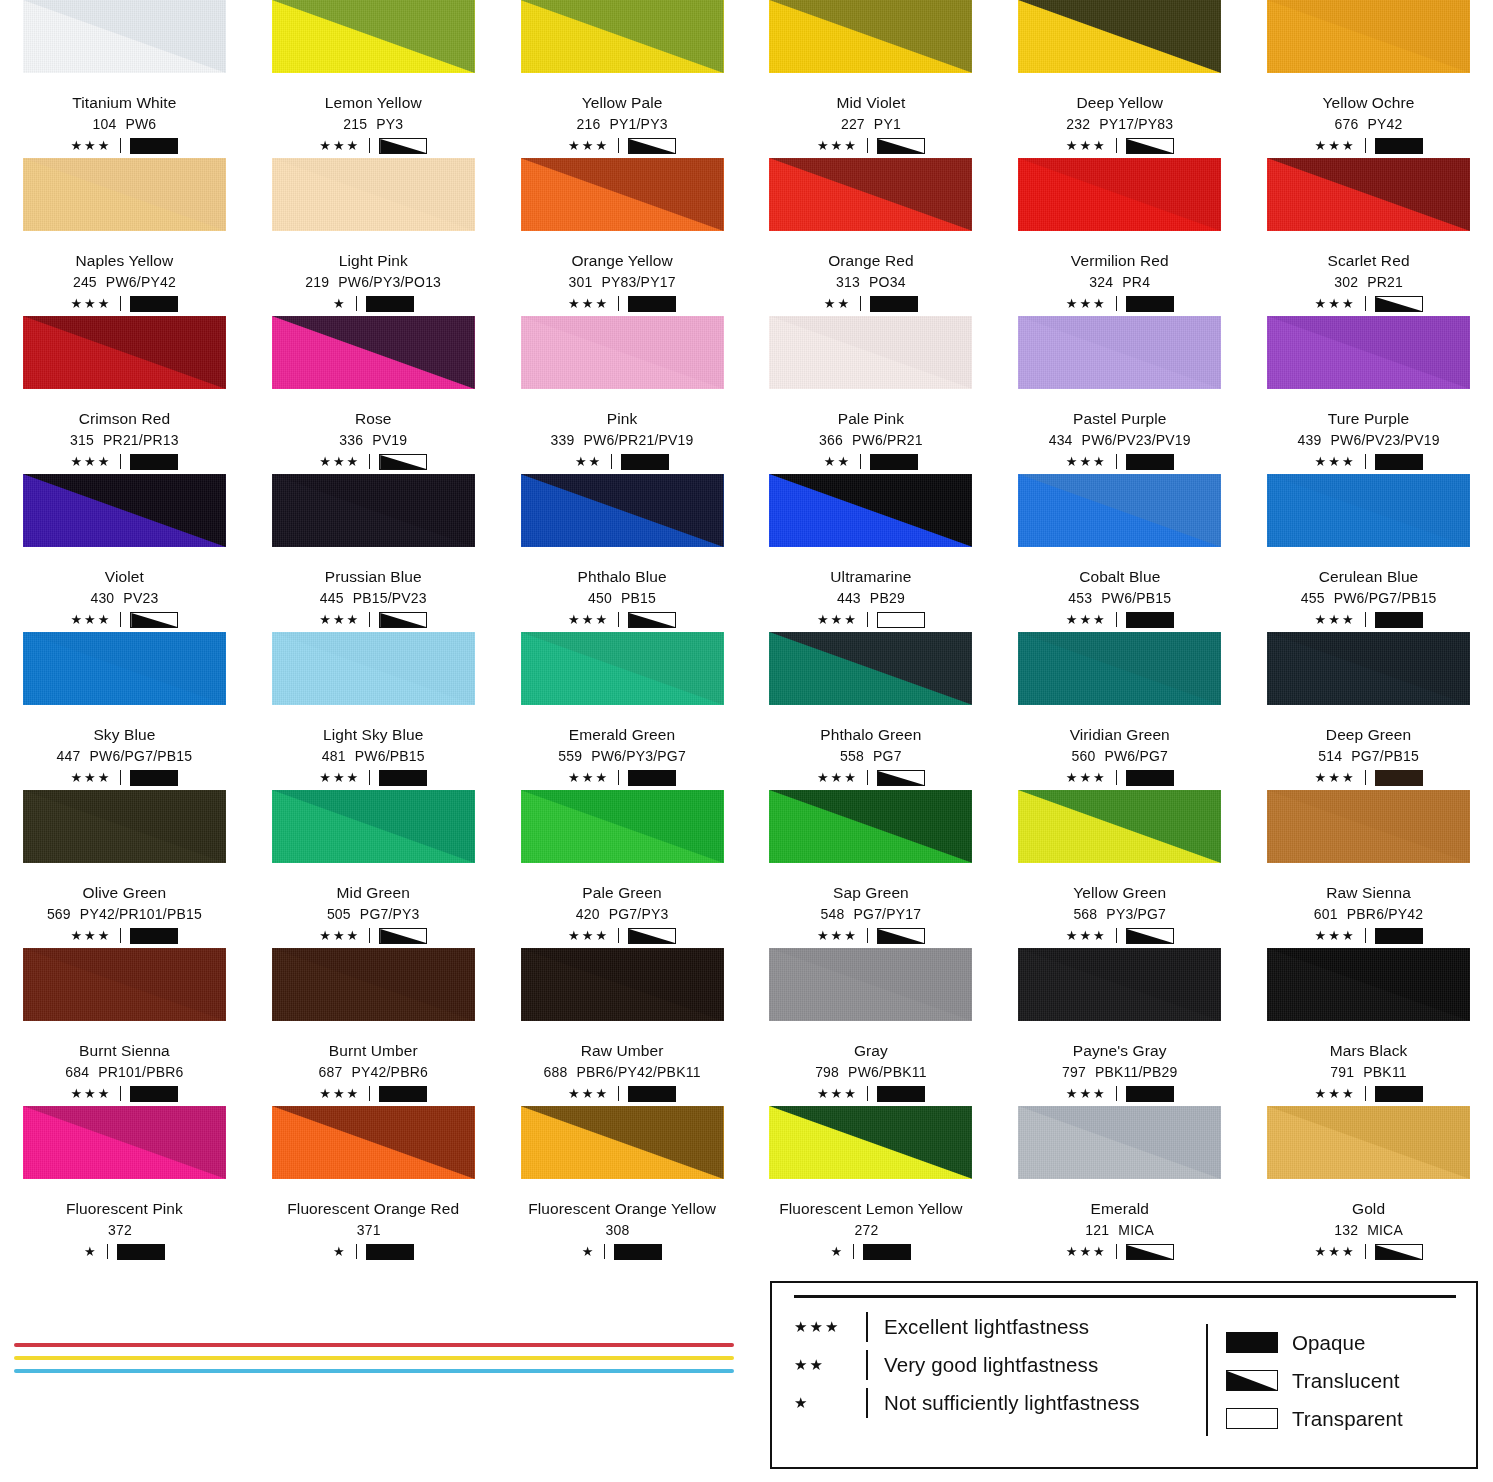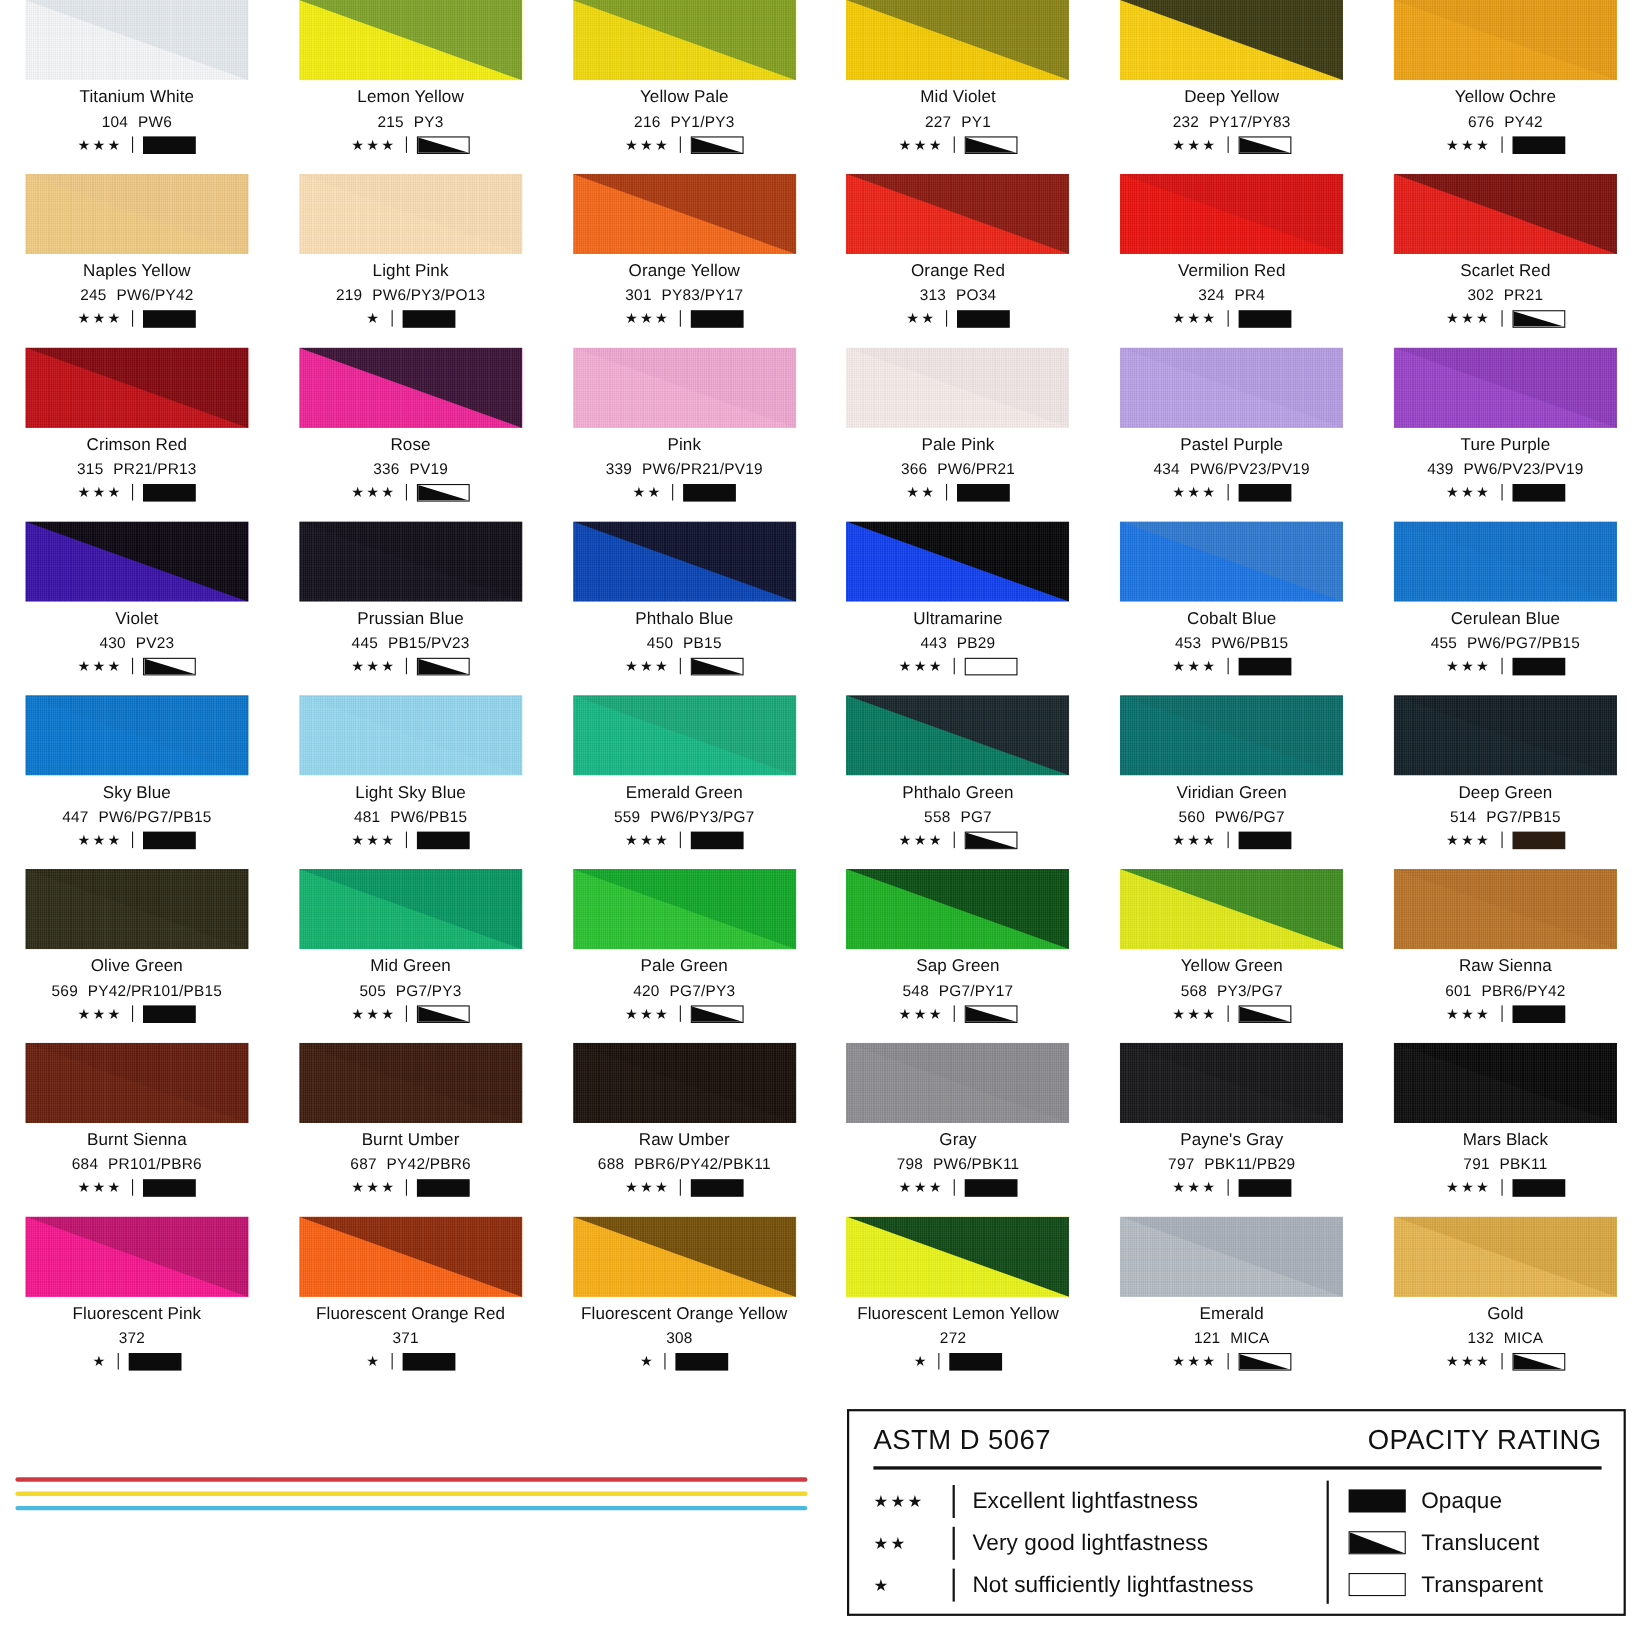--- a/index.html
+++ b/index.html
@@ -48,21 +48,21 @@
   .chip .weave {
     position: absolute; inset: 0;
     background-image:
       repeating-linear-gradient(90deg, rgba(255,255,255,.09) 0 1px, rgba(0,0,0,.06) 1px 2px),
       repeating-linear-gradient(0deg, rgba(255,255,255,.05) 0 1px, rgba(0,0,0,.04) 1px 2px);
     opacity: .55;
     pointer-events: none;
   }
 
   .sw-name {
-    margin-top: 7px;
+    margin-top: 21px;
     font-size: 15.5px;
     letter-spacing: .1px;
     line-height: 1.15;
     text-align: center;
     white-space: nowrap;
   }
   .sw-code {
     margin-top: 4px;
     font-size: 14px;
     line-height: 1.15;
@@ -182,21 +182,21 @@
   .lf-stars {
     width: 72px;
     font-size: 15px;
     letter-spacing: 2px;
   }
   .lf-sep {
     width: 2px; height: 30px; background: #111; margin-right: 16px;
   }
   .lf-text { font-size: 20.5px; letter-spacing: .1px; }
 
-  #opq-list { width: 250px; display: flex; }
+  #opq-list { width: 250px; display: flex; margin-top: 16px; }
   #opq-sep { width: 2px; background: #111; height: 112px; margin-right: 18px; }
   #opq-rows { flex: 1; }
   .opq-row {
     display: flex;
     align-items: center;
     height: 38px;
     gap: 14px;
   }
   .opq-row .opq { width: 52px; height: 21px; }
   .opq-label { font-size: 20.5px; letter-spacing: .1px; }
@@ -883,24 +883,20 @@
   <div id="brand-block">
     <div class="stripes" id="stripes">
         <div class="stripe" style="background: rgb(207, 57, 68);"></div>
         <div class="stripe" style="background: rgb(242, 217, 47);"></div>
         <div class="stripe" style="background: rgb(76, 185, 224);"></div>
       </div>
   </div>
 </div>
 
 <div id="legend">
-  <div id="legend-head">
-    <span>ASTM D  5067</span>
-    <span>OPACITY RATING</span>
-  </div>
   <div id="legend-rule"></div>
   <div id="legend-body">
     <div id="lf-list">
         <div class="lf-row">
           <span class="lf-stars">★★★</span>
           <span class="lf-sep"></span>
           <span class="lf-text">Excellent lightfastness</span>
         </div>
         <div class="lf-row">
           <span class="lf-stars">★★</span>

